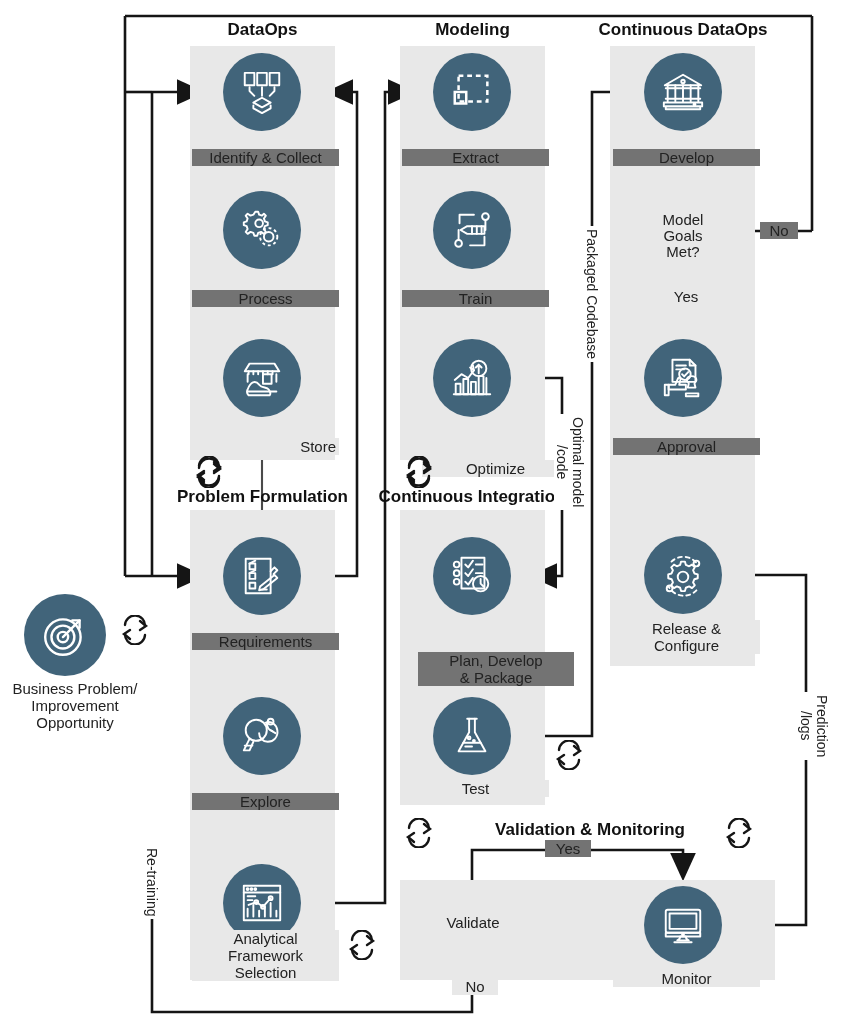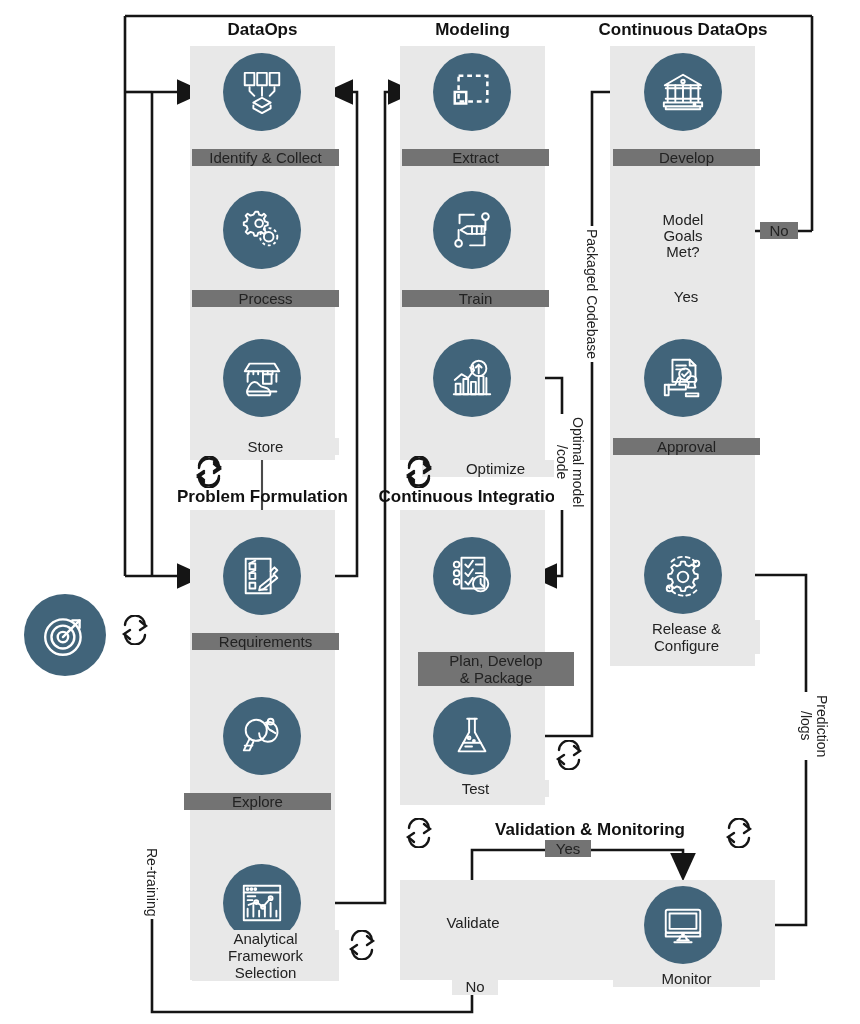--- a/index.html
+++ b/index.html
@@ -119,20 +119,23 @@
 
   <div class="big" style="left:24px;top:594px;">
     <svg viewBox="0 0 48 48" fill="none" stroke="#fff" stroke-width="2.3" stroke-linecap="round" stroke-linejoin="round">
       <circle cx="22" cy="26" r="17"></circle>
         <circle cx="22" cy="26" r="11"></circle>
         <circle cx="22" cy="26" r="5"></circle>
       <path d="M22 26 L38 10"></path>
         <path d="M31 10 L38 10 L38 17"></path>
     </svg>
   </div>
+  <div class="nlabel" style="left:0px;top:680px;width:150px;">Business Problem/
+Improvement
+Opportunity</div>
   <svg class="loop" style="left:118px;top:615px;" viewBox="0 0 34 30" fill="none" stroke="#151515" stroke-width="2.4" stroke-linecap="round">
     <path d="M7 10 A10 10 0 0 1 27 11"></path>
       <path d="M27 20 A10 10 0 0 1 7 19"></path>
     <path d="M22 6 L28 11 L22 15"></path>
       <path d="M12 24 L6 19 L12 15"></path>
   </svg>
 
   <div class="node" style="left:223px;top:53px;">
     <svg viewBox="0 0 48 48" fill="none" stroke="#fff" stroke-width="2" stroke-linejoin="round" stroke-linecap="round">
       <rect x="6" y="4" width="10" height="13"></rect>
@@ -160,21 +163,21 @@
   <div class="node" style="left:223px;top:339px;">
     <svg viewBox="0 0 48 48" fill="none" stroke="#fff" stroke-width="2" stroke-linejoin="round" stroke-linecap="round">
       <path d="M6 17 l5-8 h26 l5 8 z"></path>
         <path d="M10 17 v3 M15 17 v3 M20 17 v3 M25 17 v3 M30 17 v3 M35 17 v3"></path>
       <path d="M9 20 v8 M39 20 v8"></path>
         <rect x="25" y="20" width="9" height="10"></rect>
       <path d="M9 36 c3-8 8-10 12-5 c3 4 8 2 10 5 c2 3 2 5 1 6 h-22 c-2-2 -2-4 -1-6z"></path>
       <path d="M9 38 h30"></path>
     </svg>
   </div>
-  <div class="elabel onpanel" style="left:192px;top:438px;width:141px;">Store</div>
+  <div class="elabel onpanel" style="left:192px;top:438px;width:141px;text-align:right;">Store</div>
   <svg class="loop" style="left:192px;top:458px;" viewBox="0 0 34 30" fill="none" stroke="#151515" stroke-width="2.4" stroke-linecap="round">
     <path d="M7 10 A10 10 0 0 1 27 11"></path>
       <path d="M27 20 A10 10 0 0 1 7 19"></path>
     <path d="M22 6 L28 11 L22 15"></path>
       <path d="M12 24 L6 19 L12 15"></path>
   </svg>
 
   <div class="node" style="left:433px;top:53px;">
     <svg viewBox="0 0 48 48" fill="none" stroke="#fff" stroke-width="2.6">
       <rect x="10" y="7" width="30" height="27" stroke-dasharray="5 4"></rect>
@@ -285,21 +288,21 @@
     <svg viewBox="0 0 48 48" fill="none" stroke="#fff" stroke-width="2" stroke-linejoin="round" stroke-linecap="round">
       <circle cx="18" cy="18" r="11"></circle>
         <path d="M11 27 l-6 12 h6 l4 -9"></path>
       <path d="M6 34 h8"></path>
       <path d="M28 10 c6 -2 11 2 12 8 1 7 -4 12 -10 12 -5 0 -9 -4 -9 -9"></path>
       <path d="M29 10 c0 5 2 8 6 9"></path>
       <circle cx="33" cy="9" r="3"></circle>
       <path d="M33 18 l5 3"></path>
     </svg>
   </div>
-  <div class="elabel" style="left:184px;top:793px;width:141px;">Explore</div>
+  <div class="elabel" style="left:192px;top:793px;width:141px;">Explore</div>
 
   <div class="node" style="left:223px;top:864px;">
     <svg viewBox="0 0 48 48" fill="none" stroke="#fff" stroke-width="2" stroke-linejoin="round" stroke-linecap="round">
       <rect x="5" y="6" width="38" height="36"></rect>
         <path d="M5 13 h38"></path>
       <circle cx="9" cy="9.5" r="1"></circle>
         <circle cx="13" cy="9.5" r="1"></circle>
         <circle cx="17" cy="9.5" r="1"></circle>
       <path d="M9 17 h8 M9 21 h5"></path>
       <path d="M9 38 v-8 M15 38 v-12 M21 38 v-6 M27 38 v-10 M33 38 v-14 M39 38 v-6"></path>

